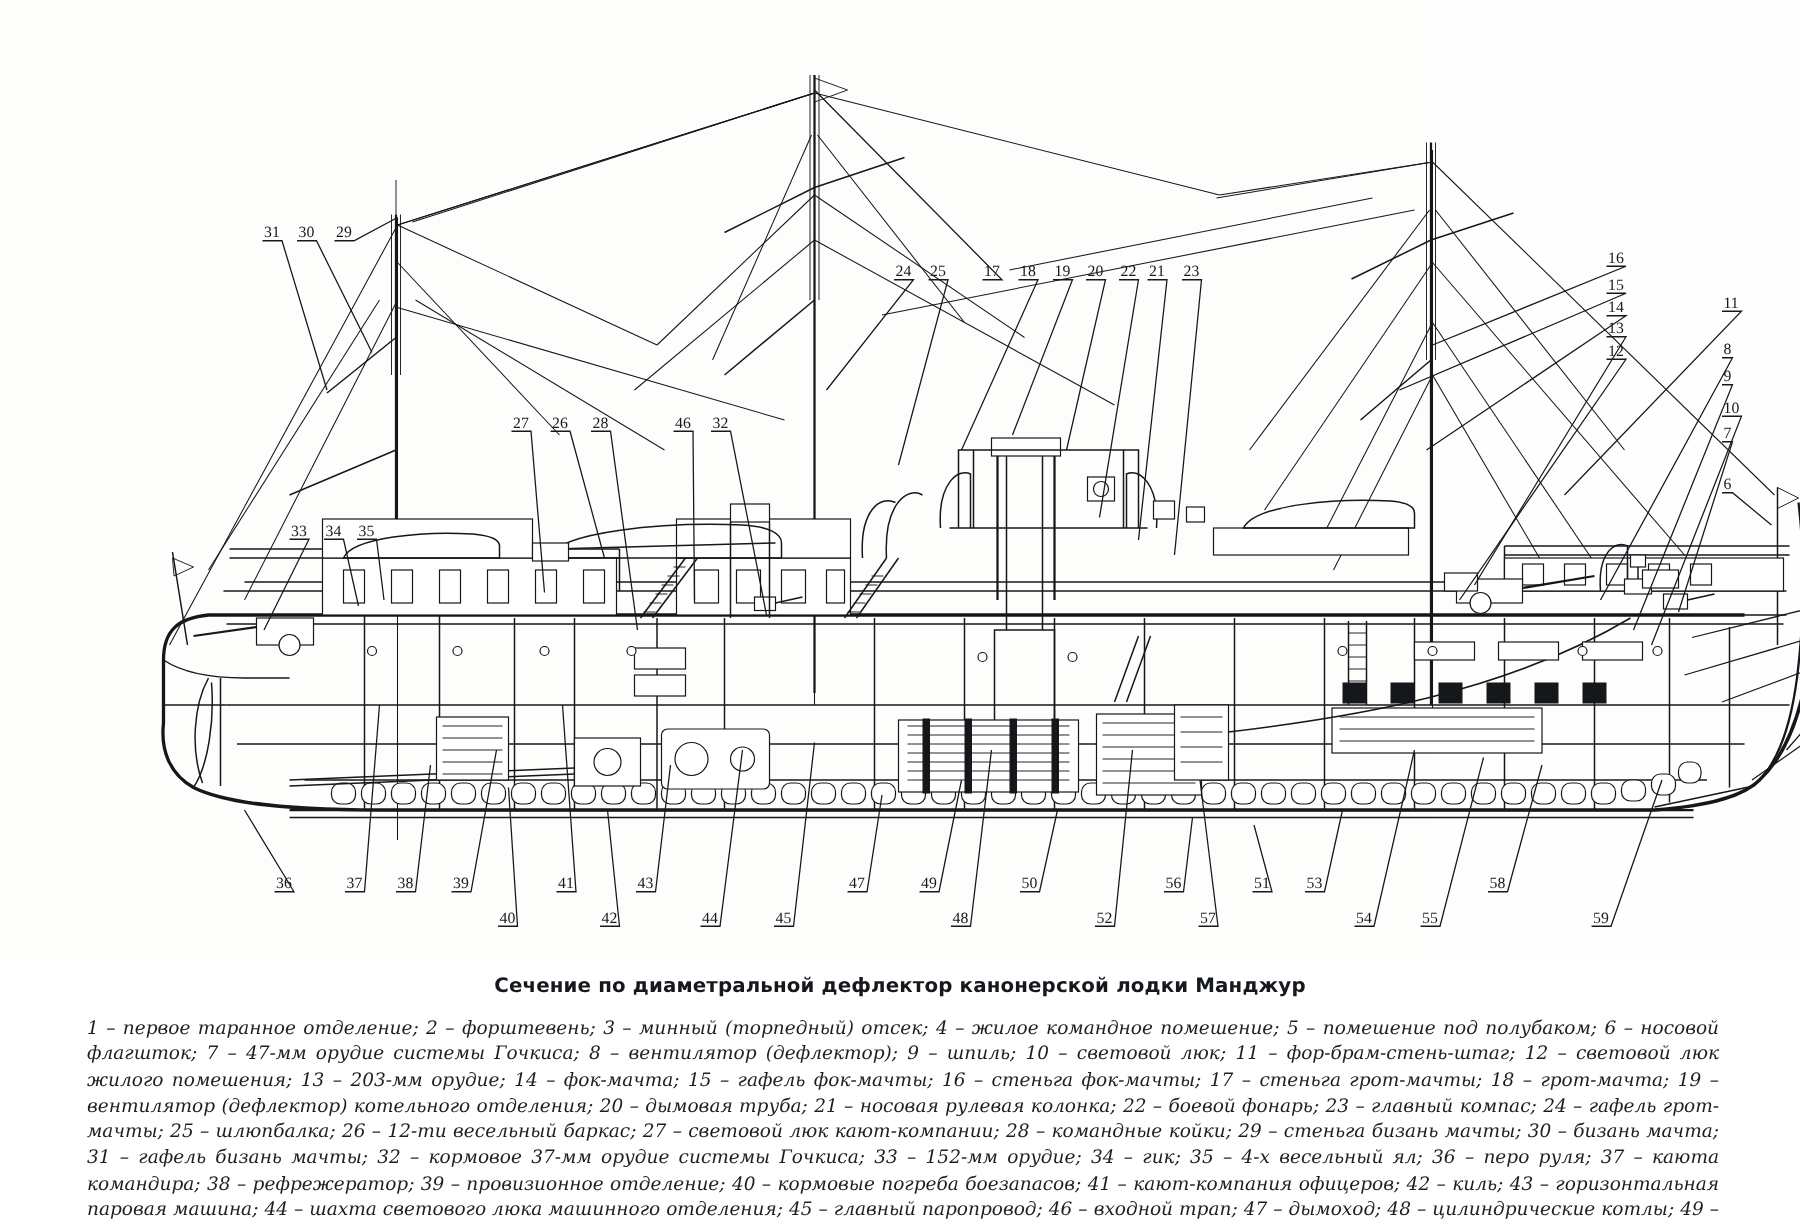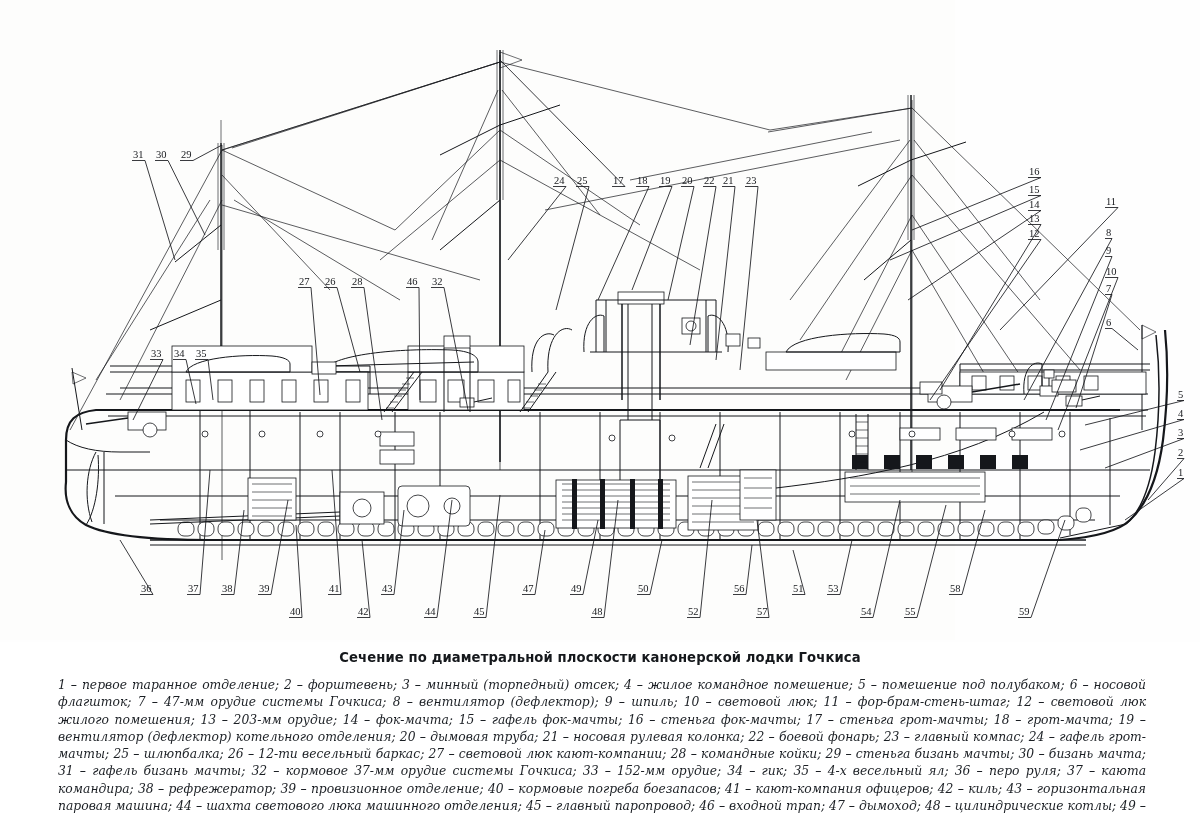--- a/index.html
+++ b/index.html
@@ -16,20 +16,21 @@
     height: 816px;
     background: #fefefe;
   }
 
   
   #drawing-area {
     position: absolute;
     left: 0; top: 0;
     width: 955px; height: 640px;
     background: #fdfdfc;
+    padding-left: 43px;
   }
   #drawing-svg { display: block; width: 1200px; height: 640px; }
 
   
   #caption-block {
     position: absolute;
     left: 0; top: 642px;
     width: 1200px; height: 174px;
     background: #ffffff;
   }
@@ -681,17 +682,17 @@
           <g>
             <path class="leader" d="M1018,617.5 L1031,617.5 L1065,520"></path>
             <text class="lbl" x="1019" y="615">59</text>
           </g>
         </g>
 
     </svg>
   </div>
 
   <div id="caption-block">
-    <div id="diagram-title">Сечение по диаметральной плоскости канонерской лодки Гочкиса</div>
+    <div id="diagram-title">Сечение по диаметральной дефлектор канонерской лодки Манджур</div>
     <div id="legend-text">1 – первое таранное отделение; 2 – форштевень; 3 – минный (торпедный) отсек; 4 – жилое командное помешение; 5 – помешение под полубаком; 6 – носовой флагшток; 7 – 47-мм орудие системы Гочкиса; 8 – вентилятор (дефлектор); 9 – шпиль; 10 – световой люк; 11 – фор-брам-стень-штаг; 12 – световой люк жилого помешения; 13 – 203-мм орудие; 14 – фок-мачта; 15 – гафель фок-мачты; 16 – стеньга фок-мачты; 17 – стеньга грот-мачты; 18 – грот-мачта; 19 – вентилятор (дефлектор) котельного отделения; 20 – дымовая труба; 21 – носовая рулевая колонка; 22 – боевой фонарь; 23 – главный компас; 24 – гафель грот-мачты; 25 – шлюпбалка; 26 – 12-ти весельный баркас; 27 – световой люк кают-компании; 28 – командные койки; 29 – стеньга бизань мачты; 30 – бизань мачта; 31 – гафель бизань мачты; 32 – кормовое 37-мм орудие системы Гочкиса; 33 – 152-мм орудие; 34 – гик; 35 – 4-х весельный ял; 36 – перо руля; 37 – каюта командира; 38 – рефрежератор; 39 – провизионное отделение; 40 – кормовые погреба боезапасов; 41 – кают-компания офицеров; 42 – киль; 43 – горизонтальная паровая машина; 44 – шахта светового люка машинного отделения; 45 – главный паропровод; 46 – входной трап; 47 – дымоход; 48 – цилиндрические котлы; 49 – горловины подачи угля; 50 – фундамент котлов; 51 –водяные цистерны; 52 – трап котельного отделения; 53 – носовые погреба боезапасов; 54 – командные столы; 55 – носовое помешение шкиперских запасов; 56 – цепной яшик; 57 – якорь-цепь; 58 – хозяйственные помешения; 59 – малярное помешение.</div>
   </div>
 
 </div>
 
 </body></html>

